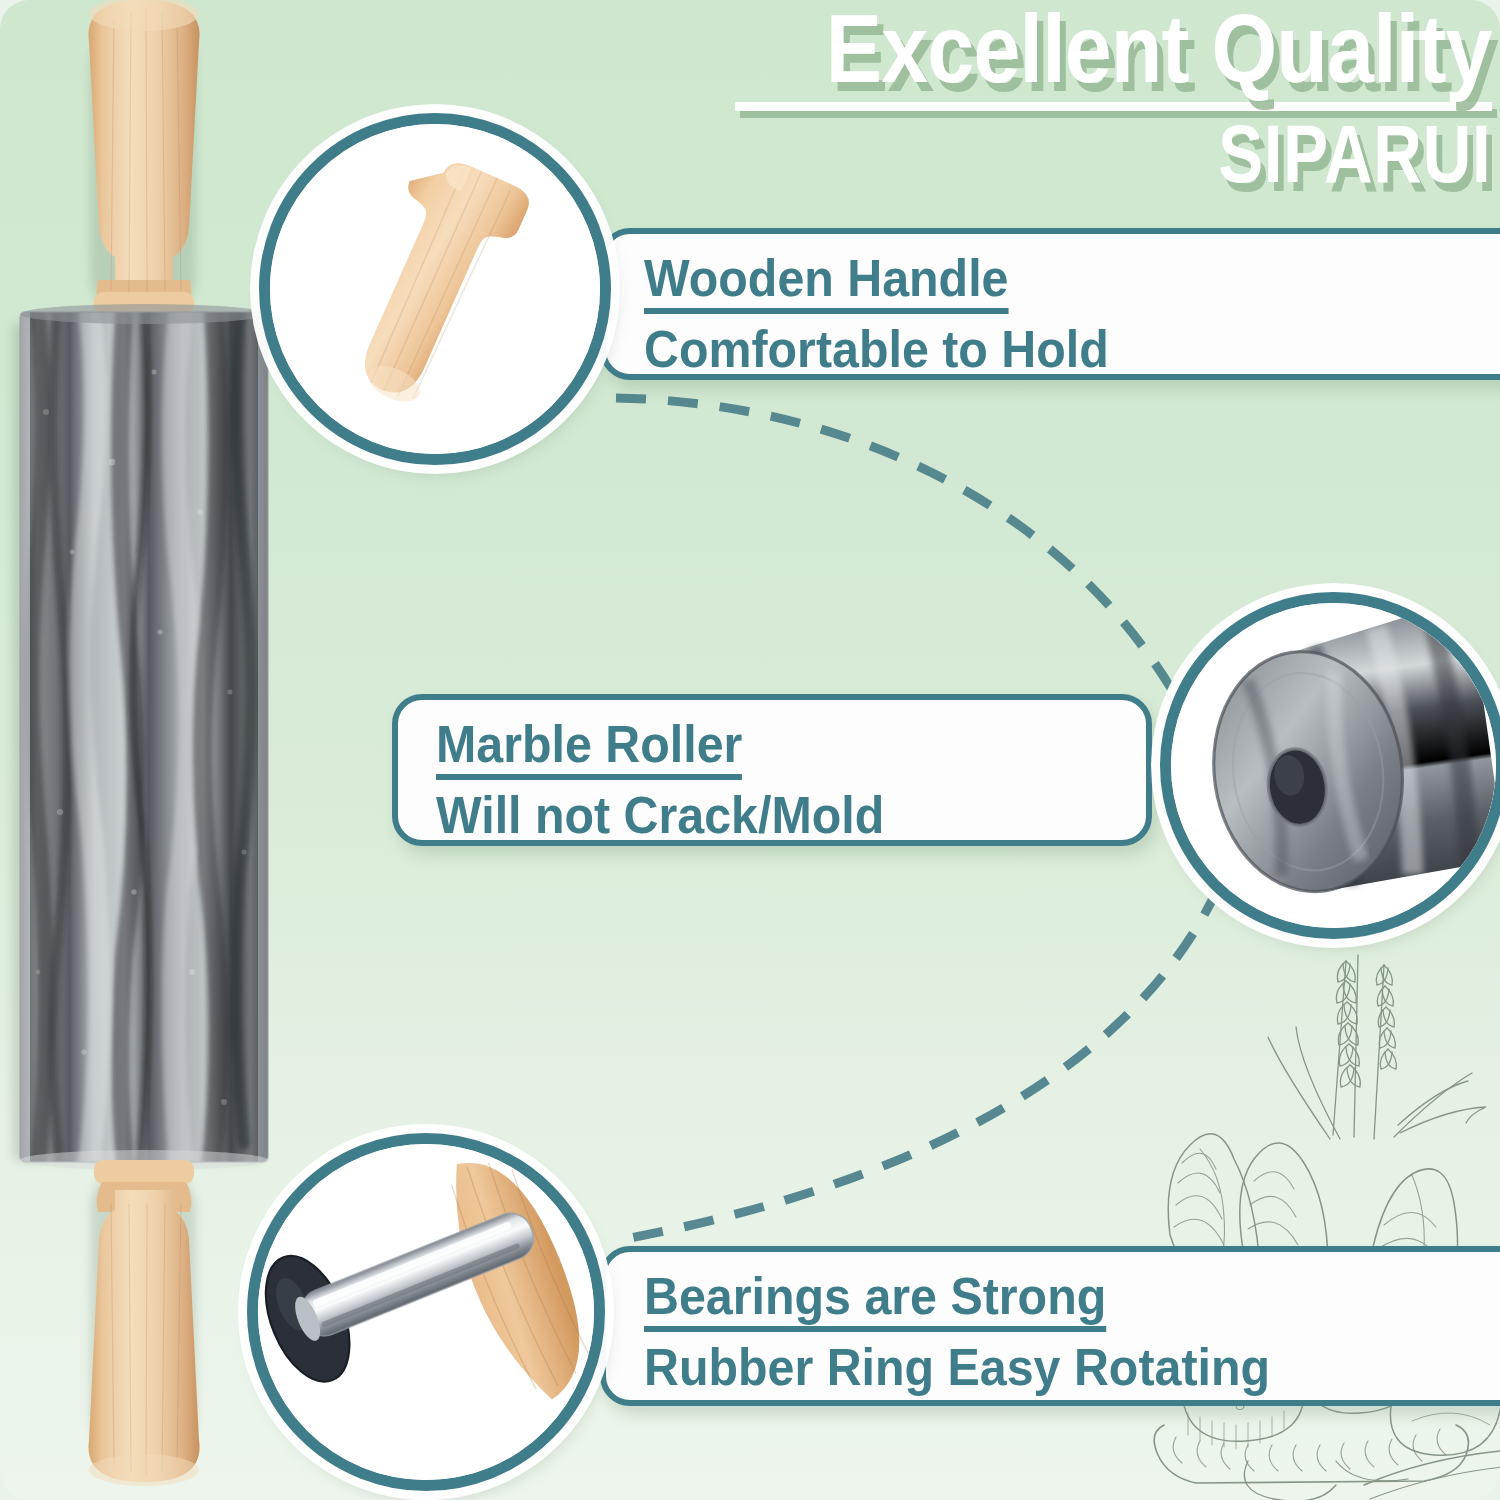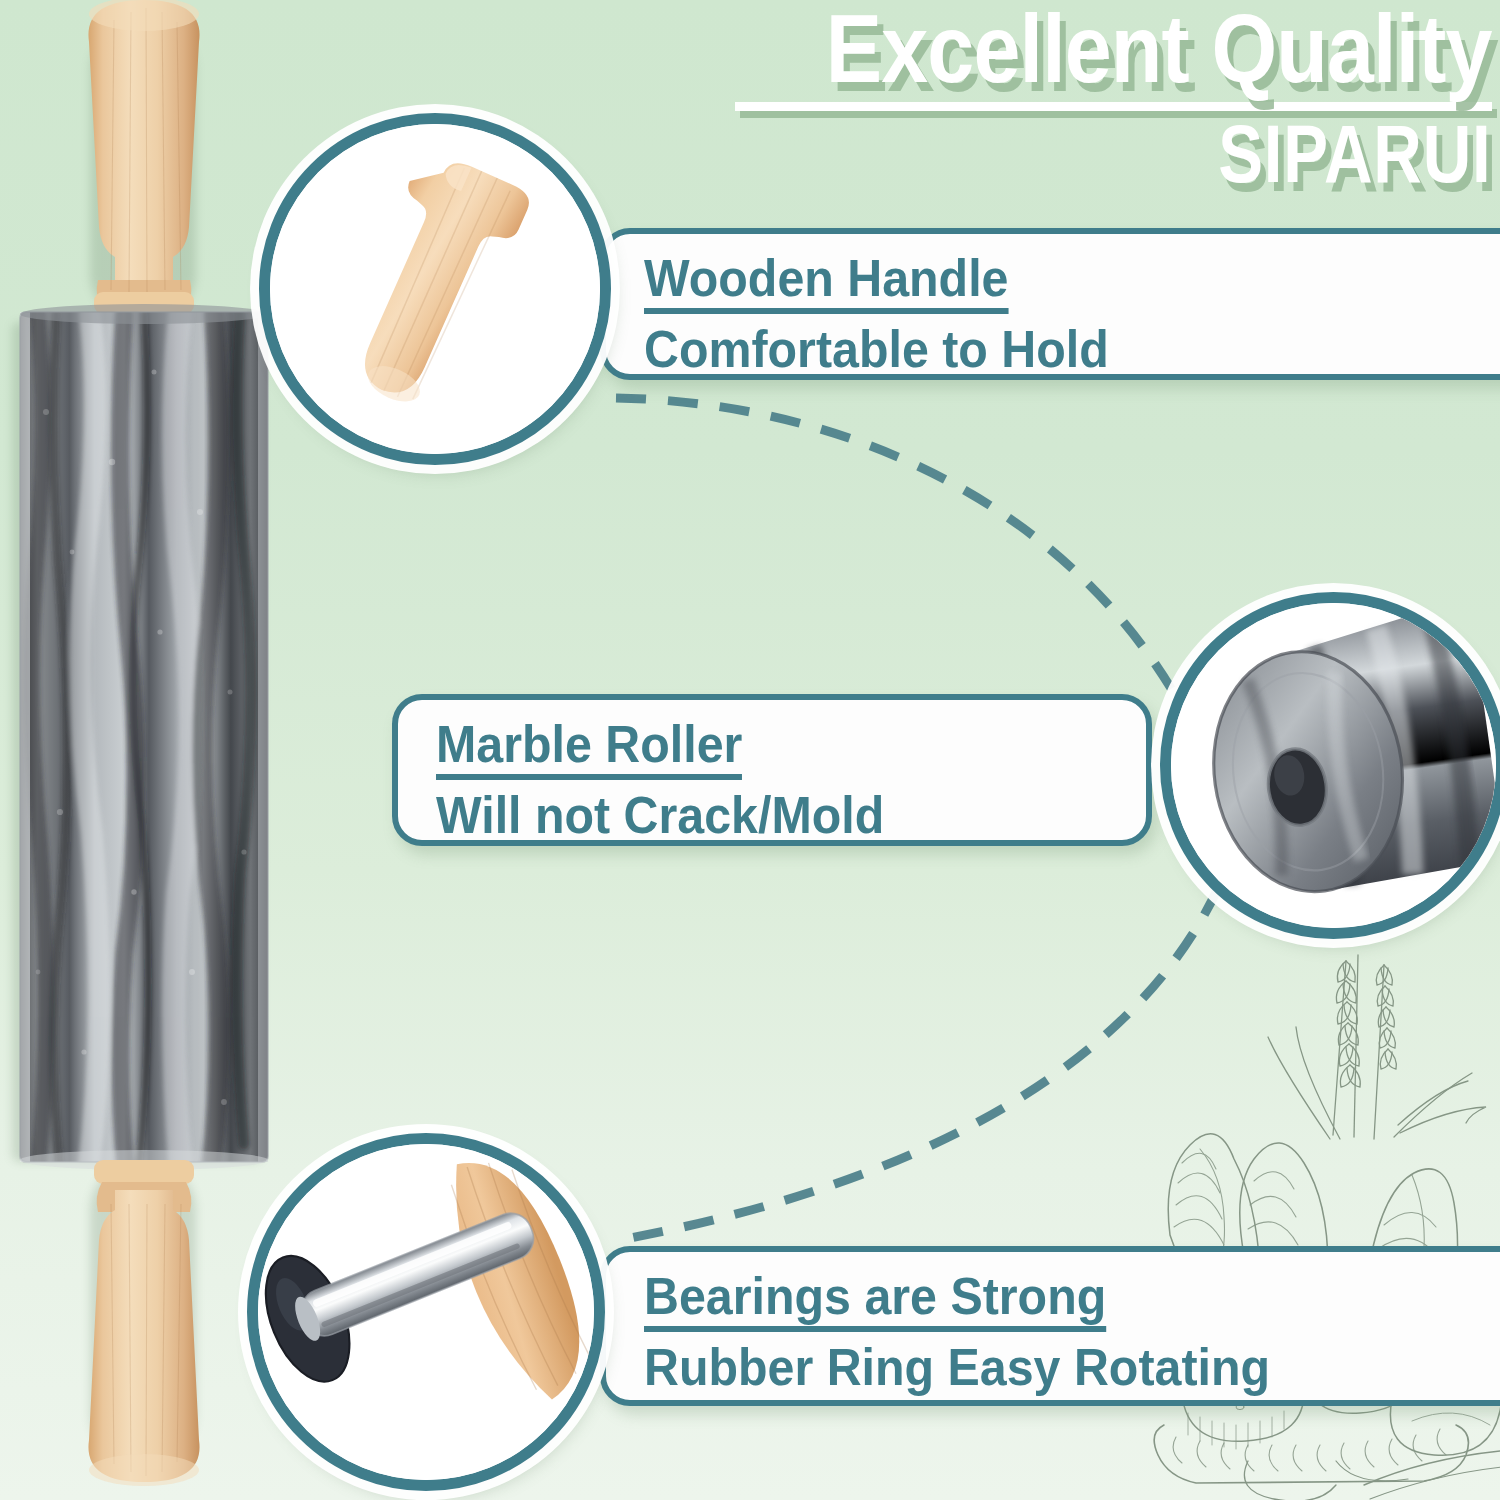--- a/index.html
+++ b/index.html
@@ -4,20 +4,21 @@
 <style>
   html,body{margin:0;padding:0;}
   body{
     width:1500px;height:1500px;overflow:hidden;
     font-family:"Liberation Sans", sans-serif;
     background:#e9f3e9;
   }
   #stage{
     position:relative;width:1500px;height:1500px;overflow:hidden;
     background:linear-gradient(180deg,#cfe7cf 0%,#d2e8d2 30%,#dcedda 58%,#e7f2e6 78%,#edf5ec 100%);
+    border-radius:29px;
   }
 
   
   #title-block{position:absolute;right:8px;top:2px;text-align:right;z-index:40;}
   .title-main{
     font-size:96px;line-height:0.98;font-weight:bold;color:#ffffff;
     font-family:"Liberation Sans Narrow","Liberation Sans",sans-serif;
     transform:scaleX(0.88);transform-origin:right center;
     letter-spacing:-1px;white-space:nowrap;
     text-shadow:7px 9px 0 rgba(150,185,150,.85);

